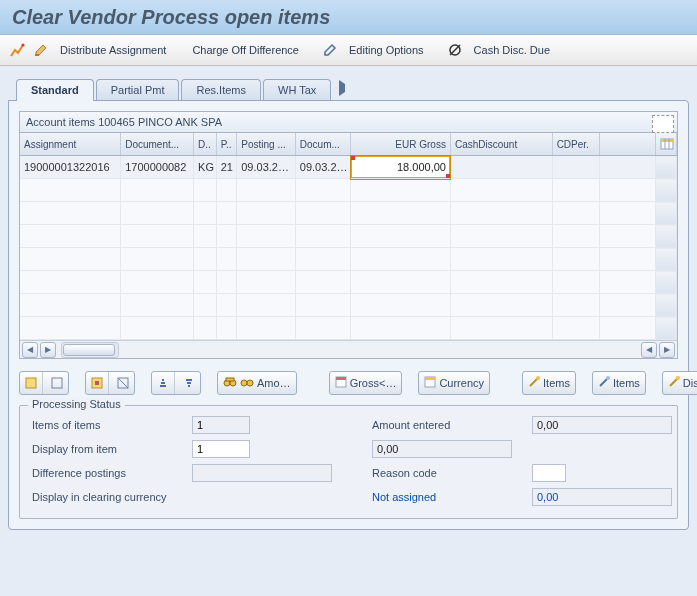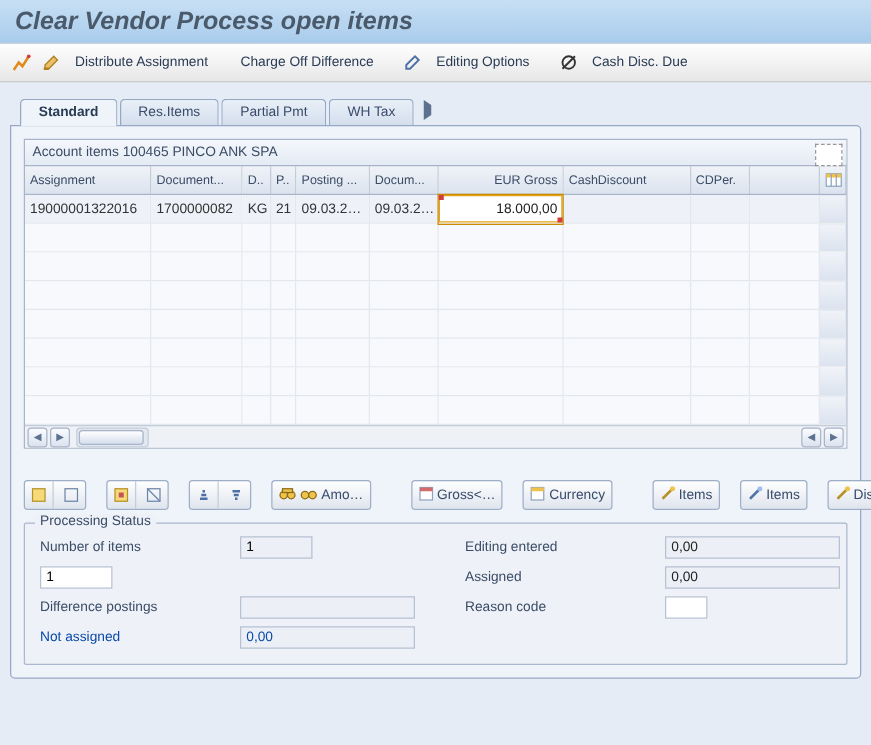--- a/index.html
+++ b/index.html
@@ -189,21 +189,21 @@
   }
   .scroll-thumb{
     position:absolute;left:1px;top:1px;height:10px;width:50px;
     background:linear-gradient(#fff,#d5deec);
     border:1px solid #a8b4c8;border-radius:3px;
   }
 
   .button-row {
     display: flex;
     gap: 16px;
-    margin-top: 25px;
+    margin-top: 12px;
     flex-wrap: nowrap;
     align-items:center;
   }
   .btn {
     height: 22px;
     background: linear-gradient(#fefefe, #dfe5ee);
     border: 1px solid #9faec7;
     border-radius: 3px;
     display: inline-flex;
     align-items: center;
@@ -301,22 +301,22 @@
         <circle cx="7" cy="7" r="5" stroke="#333" fill="none" stroke-width="1.5"></circle>
         <line x1="2" y1="12" x2="12" y2="2" stroke="#333" stroke-width="1.5"></line>
       </svg>
   </span>
   <span class="tb-link">Cash Disc. Due</span>
 </div>
 
 <div class="workarea">
   <div class="tabs">
     <div class="tab active">Standard</div>
+    <div class="tab">Partial Pmt</div>
     <div class="tab">Res.Items</div>
-    <div class="tab">Partial Pmt</div>
     <div class="tab">WH Tax</div>
     <div class="tab-indicator"></div>
   </div>
   <div class="tab-panel">
     <div class="grid-wrap">
       <div class="grid-title">
         <span>Account items 100465 PINCO ANK SPA</span>
         <input class="dotted" style="">
       </div>
       <table class="grid">
@@ -572,43 +572,46 @@
               <circle cx="10" cy="2" r="2" fill="#9cbef0"></circle>
             </svg></span>
         <span>Disc.</span>
       </span>
     </div>
 
     <div class="group-box">
       <div class="legend">Processing Status</div>
       <div class="form-grid">
         <div class="form-row">
-          <label>Number of items</label>
+          <label>Items of items</label>
           <input class="fld ro" style="width: 58px;" readonly="" value="1">
         </div>
         <div class="form-row">
-          <label>Editing entered</label>
+          <label>Amount entered</label>
           <input class="fld ro num" style="width: 140px;" readonly="" value="0,00">
         </div>
         <div class="form-row">
+          <label>Display from item</label>
           <input class="fld white" style="width: 58px;" value="1">
         </div>
         <div class="form-row">
-          <label>Assigned</label>
           <input class="fld ro num" style="width: 140px;" readonly="" value="0,00">
         </div>
         <div class="form-row">
           <label>Difference postings</label>
           <input class="fld ro num" style="width: 140px;" readonly="" value="">
         </div>
         <div class="form-row">
           <label>Reason code</label>
           <input class="fld white" style="width: 34px;" value="">
         </div>
         <div class="form-row">
+          <label>Display in clearing currency</label>
+        </div>
+        <div class="form-row">
           <a href="#" class="blue-lbl" style="width:160px;display:inline-block">Not assigned</a>
           <input class="fld ro num" style="width: 140px; color: rgb(10, 74, 168);" readonly="" value="0,00">
         </div>
       </div>
     </div>
 
   </div>
 </div>
 
 </body></html>

